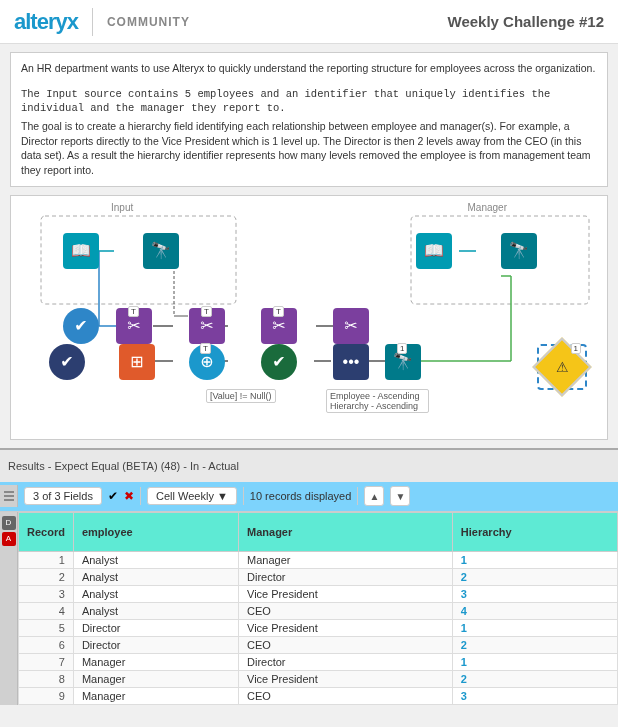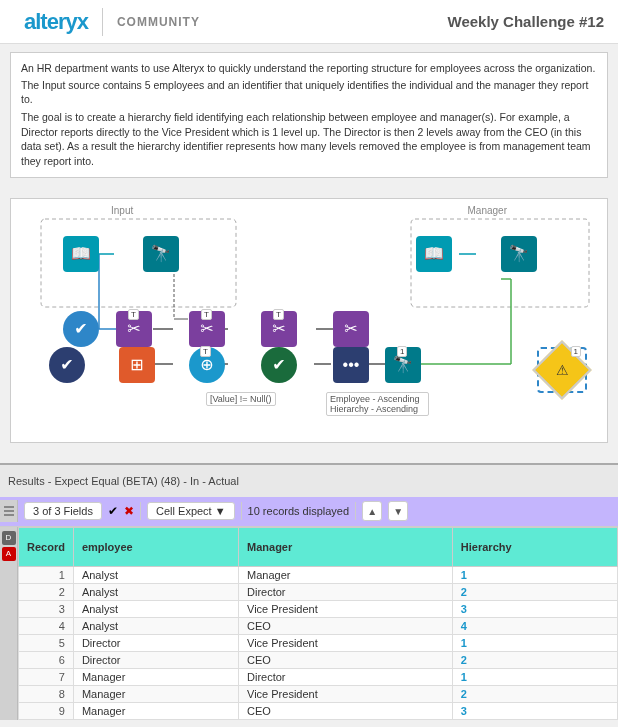--- a/index.html
+++ b/index.html
@@ -12,21 +12,20 @@
       align-items: center;
       padding: 8px 14px;
       border-bottom: 1px solid #ddd;
       height: 44px;
     }
     .logo {
       font-size: 22px;
       font-weight: bold;
       color: #1b98cc;
       letter-spacing: -1px;
-      margin-left: 10px;
     }
     .divider-v {
       width: 1px;
       height: 28px;
       background: #ccc;
       margin: 0 14px;
     }
     .community-label {
       font-size: 12px;
       font-weight: bold;
@@ -48,21 +47,21 @@
       padding: 8px 10px;
       font-size: 10.5px;
       color: #333;
       line-height: 1.4;
     }
 
     
     .canvas-area {
       background: white;
       border: 1px solid #ccc;
-      margin: 20px 10px;
+      margin: 8px 10px;
       height: 245px;
       position: relative;
       overflow: hidden;
     }
 
     .canvas-label {
       position: absolute;
       font-size: 10px;
       color: #888;
       top: 6px;
@@ -112,21 +111,21 @@
       padding: 16px 8px;
       font-size: 11px;
       color: #444;
       height: 22px;
       display: flex;
       align-items: center;
     }
 
     
     .toolbar {
-      background: #c4b5fd;
+      background: #7dd3fc;
       border-bottom: 1px solid #ccc;
       padding: 4px 8px;
       display: flex;
       align-items: center;
       gap: 6px;
       height: 30px;
     }
     .toolbar-btn {
       background: white;
       border: 1px solid #ccc;
@@ -250,21 +249,21 @@
 
 <div class="header">
   <span class="logo">alteryx</span>
   <div class="divider-v"></div>
   <span class="community-label">COMMUNITY</span>
   <span class="challenge-title">Weekly Challenge #12</span>
 </div>
 
 <div class="description-box">
   <p>An HR department wants to use Alteryx to quickly understand the reporting structure for employees across the organization.</p>
-  <p style="margin-top:2px;">The Input source contains 5 employees and an identifier that uniquely identifies the individual and the manager they report to.</p>
+  <p style="margin-top:11px;font-family:Liberation Mono, monospace;">The Input source contains 5 employees and an identifier that uniquely identifies the individual and the manager they report to.</p>
   <p style="margin-top:3px;">The goal is to create a hierarchy field identifying each relationship between employee and manager(s). For example, a Director reports directly to the Vice President which is 1 level up. The Director is then 2 levels away from the CEO (in this data set). As a result the hierarchy identifier represents how many levels removed the employee is from management team they report into.</p>
 </div>
 
 <div class="canvas-area">
   <span class="canvas-label input">Input</span>
   <span class="canvas-label output">Manager</span>
 
   <svg class="canvas-svg">
 
     <rect x="30" y="20" width="195" height="88" rx="4" fill="none" stroke="#aaa" stroke-dasharray="4,3"></rect>
@@ -348,21 +347,21 @@
     <div style="width:10px;height:2px;background:#888;"></div>
     <div style="width:10px;height:2px;background:#888;"></div>
   </div>
   <div class="fields-badge">
     <span>3 of 3 Fields</span>
   </div>
   <span style="cursor:pointer;">✔</span>
   <span style="cursor:pointer;color:#c00;">✖</span>
   <div class="toolbar-sep"></div>
   <div class="toolbar-btn">
-    <span>Cell Expect</span>
+    <span>Cell Weekly</span>
     <span>▼</span>
   </div>
   <div class="toolbar-sep"></div>
   <span class="records-info">10 records displayed</span>
   <div class="toolbar-sep"></div>
   <div class="arrow-btn">▲</div>
   <div class="arrow-btn">▼</div>
 </div>
 
 <div style="position:relative;display:flex;flex:1;overflow:hidden;">

